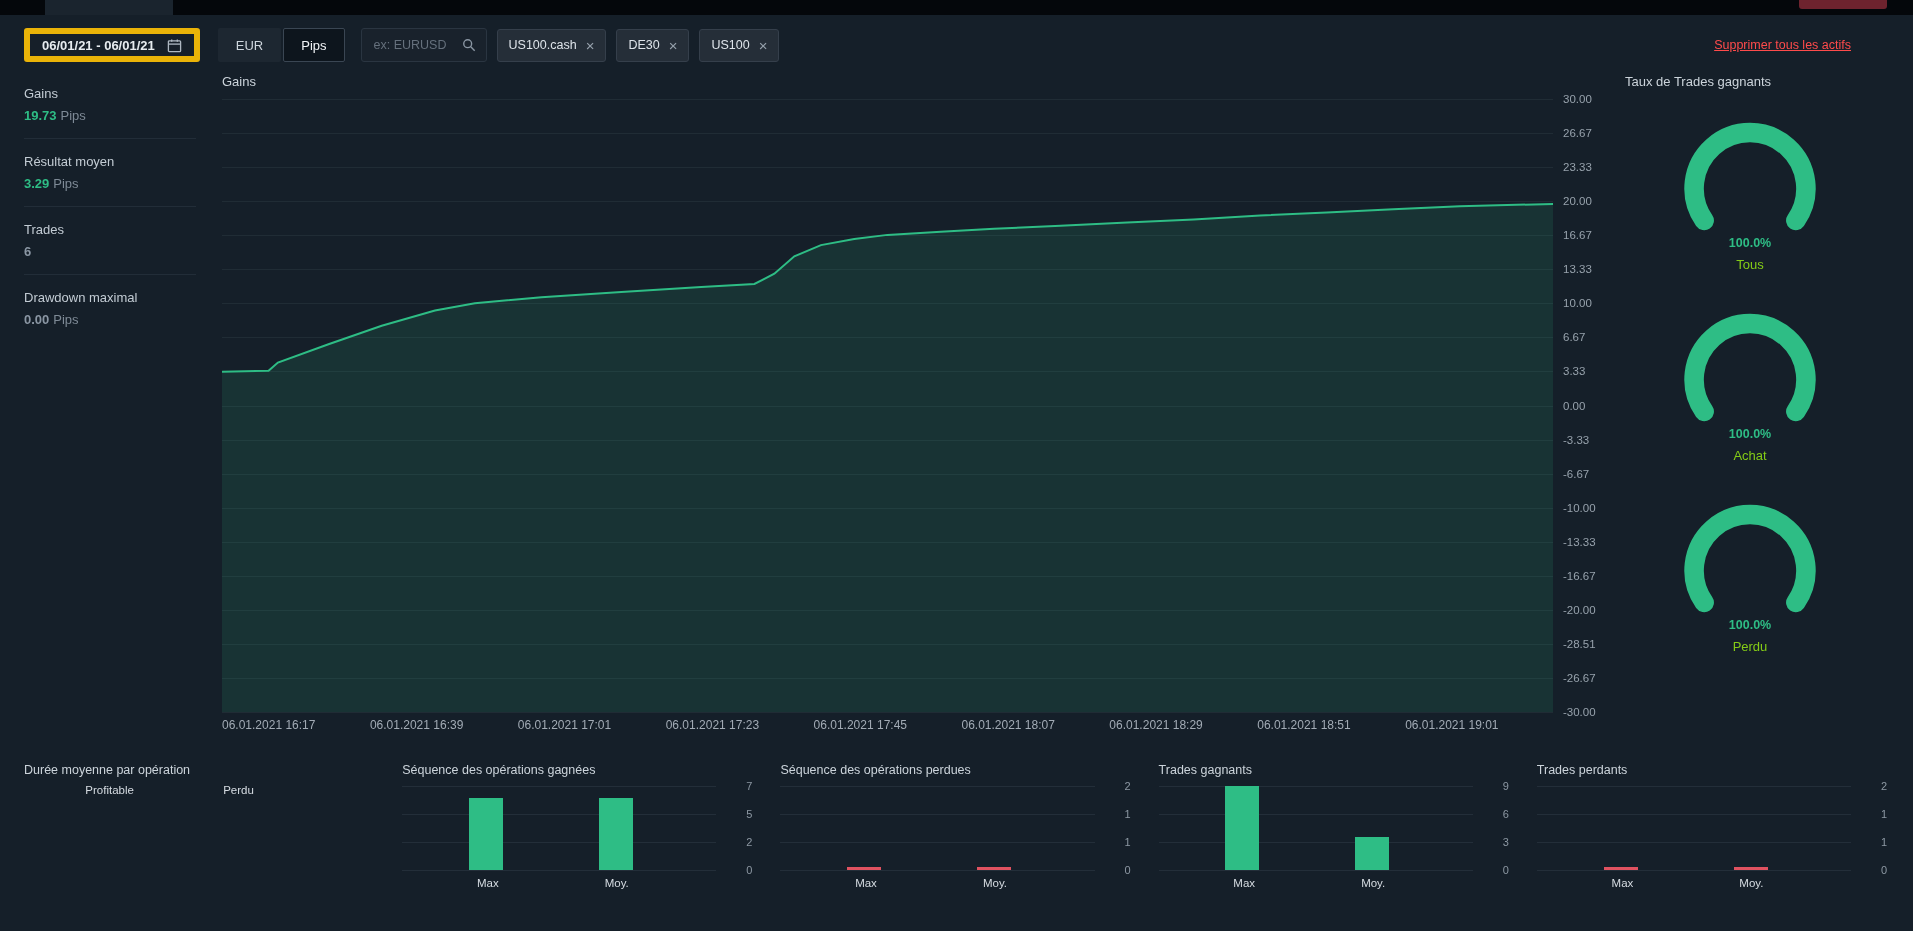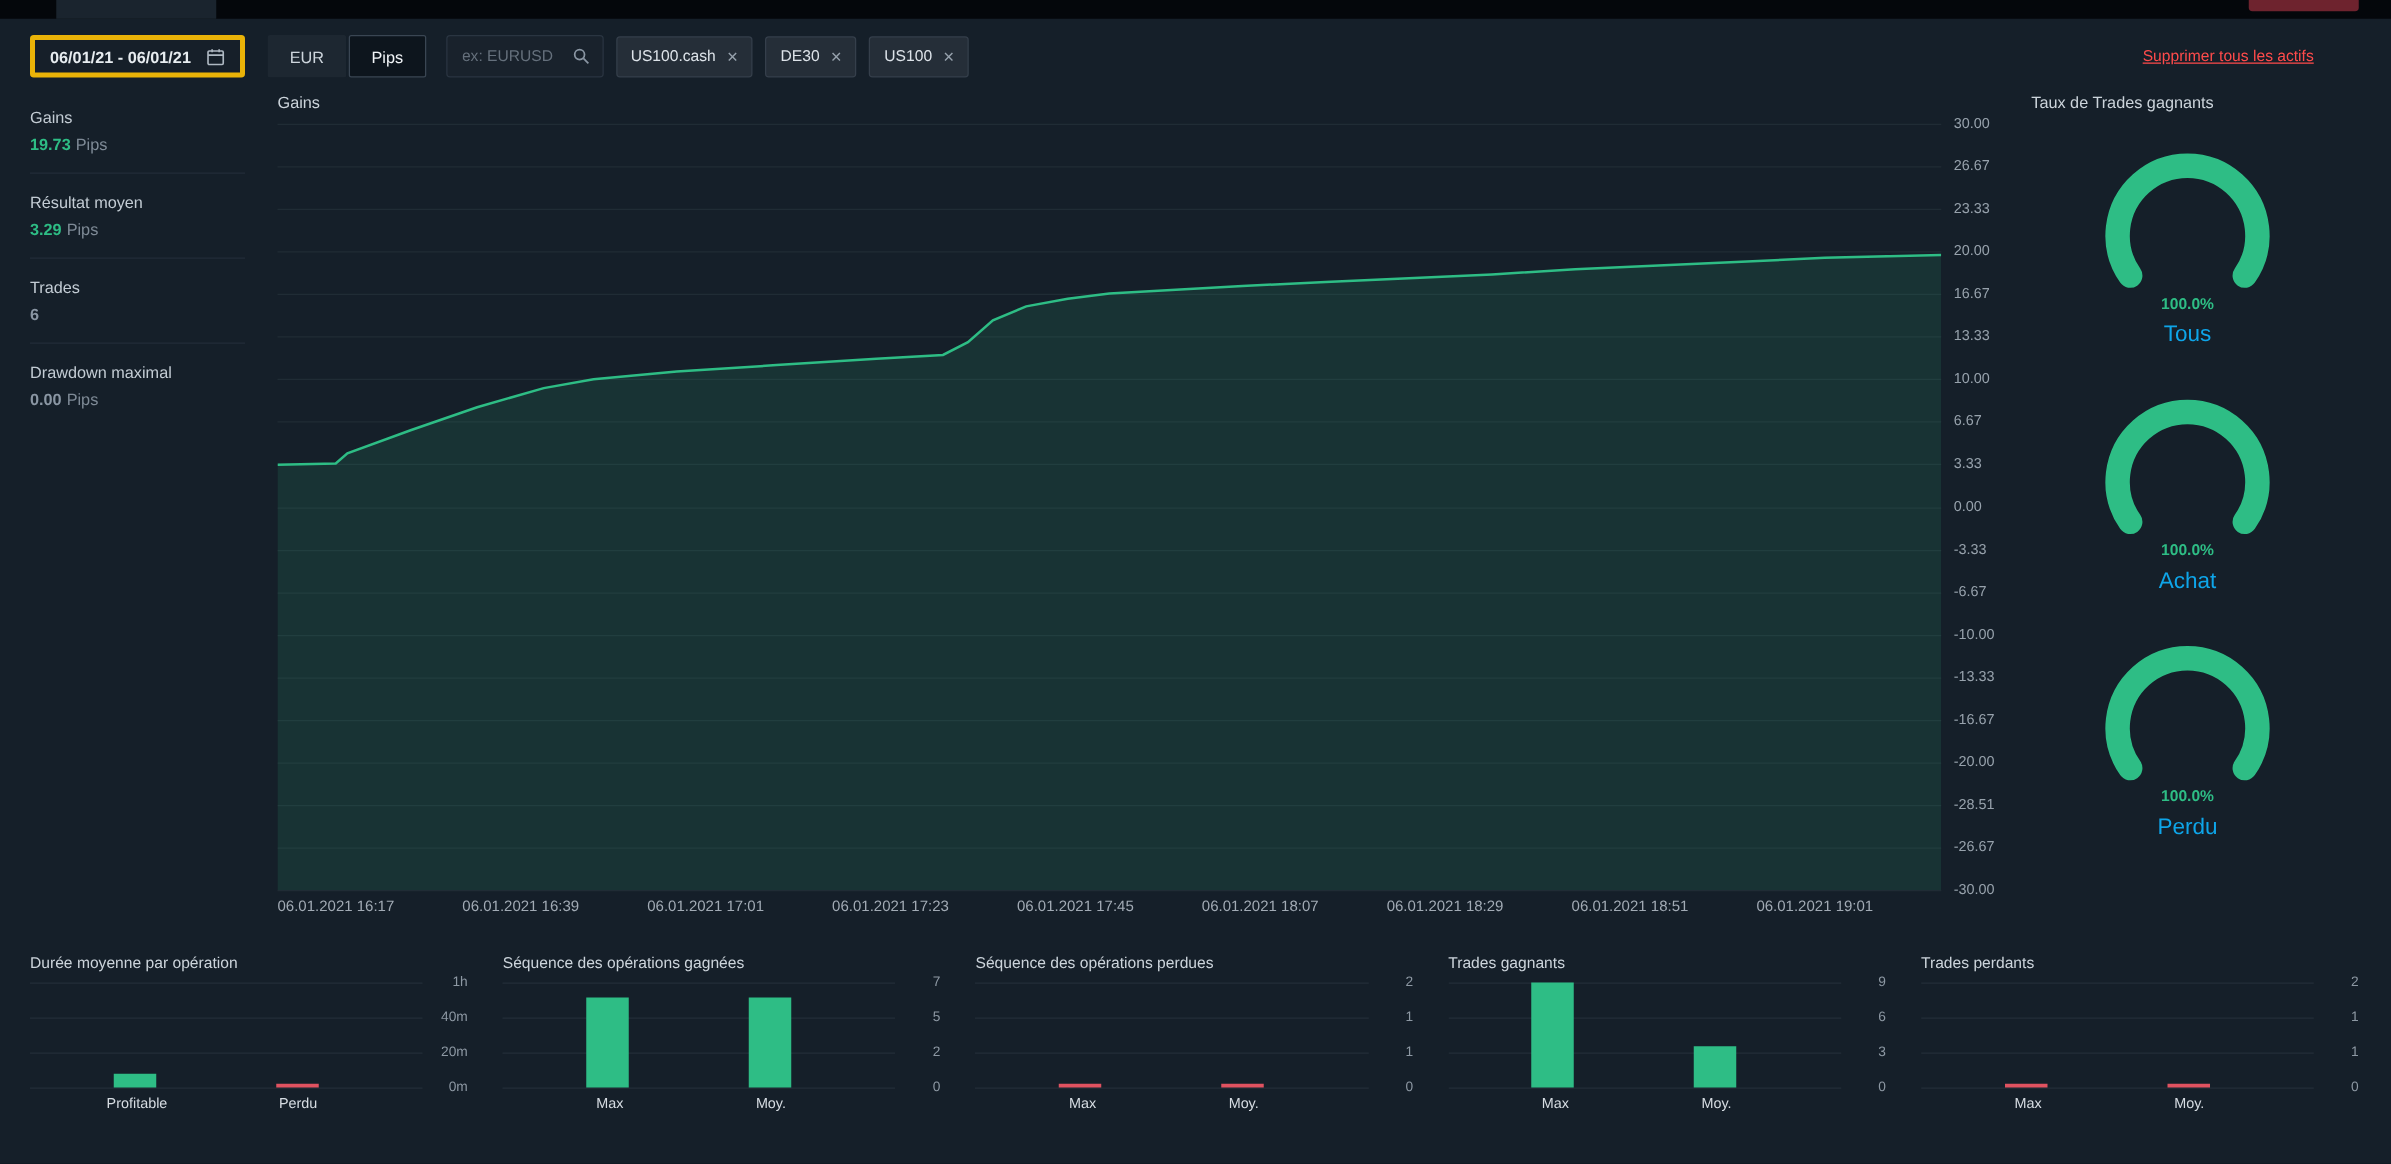--- a/index.html
+++ b/index.html
@@ -11,21 +11,21 @@
   .topbar-tab { position:absolute; left:45px; top:0; width:128px; height:15px; background:#1a242e; cursor:pointer; }
   .topbar-sliver { position:absolute; right:26px; top:0; width:88px; height:9px; background:#6e232e; border-radius:0 0 3px 3px; cursor:pointer; }
 
   
   .tabs-wrap { display:inline-flex; gap:40px; margin:9px 0 0 20px; border-bottom:1px solid #242f3a; padding-right:60px; }
   .tab { font-size:13px; font-weight:bold; color:#8a96a3; padding:2px 2px 9px 2px; cursor:pointer; }
   .tab.active { color:#eef2f5; border-bottom:2px solid #eef2f5; margin-bottom:-1px; }
 
   
   .filter-row { display:flex; align-items:center; gap:10px; padding:13px 24px 0 24px; }
-  .date-box { display:flex; align-items:center; gap:12px; border:4px solid #eab308; border-radius:3px; height:34px; padding:0 12px; font-size:13px; font-weight:bold; color:#e7ecf0; cursor:pointer; background:#161f29; }
+  .date-box { display:flex; align-items:center; gap:12px; border:6px solid #eab308; border-radius:3px; height:34px; padding:0 12px; font-size:13px; font-weight:bold; color:#e7ecf0; cursor:pointer; background:#161f29; }
   .btn-group { display:flex; gap:2px; margin-left:8px; }
   .btn { height:34px; display:flex; align-items:center; padding:0 17px; font-size:13px; color:#ced6dd; background:#1d2731; cursor:pointer; border:1px solid transparent; border-radius:2px; }
   .btn.pressed { background:#0d151d; border:1px solid #3a4653; color:#f2f5f8; }
   .search-box { display:flex; align-items:center; gap:6px; height:34px; border:1px solid #2a3541; background:#19222c; border-radius:3px; padding:0 10px; margin-left:6px; }
   .search-box input { background:transparent; border:0; outline:0; width:84px; font-size:12.5px; color:#dfe5ea; font-family:inherit; }
   .search-box input::placeholder { color:#65707c; }
   .chip { display:flex; align-items:center; gap:9px; height:33px; padding:0 11px; background:#252e38; border:1px solid #353f4b; border-radius:3px; font-size:12.5px; color:#dde3e9; }
   .chip-x { color:#97a2ad; cursor:pointer; font-size:15px; line-height:1; }
   .spacer { flex:1; }
   .remove-link { color:#ff4b4b; font-size:12.5px; text-decoration:underline; cursor:pointer; margin-right:38px; }
@@ -51,21 +51,21 @@
   .x-axis { height:26px; display:flex; align-items:center; margin-right:58px; }
   .xtick { flex:1; text-align:left; font-size:12px; color:#a2abb5; white-space:nowrap; }
 
   
   .gauges-col { width:278px; flex:none; display:flex; flex-direction:column; align-items:center; }
   .gauges-title { font-size:13px; color:#ccd4db; align-self:flex-start; margin:2px 0 0 14px; }
   .gauge { display:flex; flex-direction:column; align-items:center; margin-top:24px; }
   .gauge + .gauge { margin-top:32px; }
   .gauge svg { width:168px; height:123px; display:block; }
   .gauge-value { font-size:12.5px; font-weight:bold; color:#2ebd85; margin-top:0px; }
-  .gauge-label { font-size:18px; color:#0ea5e9; margin-top:7px; }
+  .gauge-label { font-size:13px; color:#84cc16; margin-top:7px; }
 
   
   .mini-row { display:flex; gap:26px; padding:25px 24px 0 24px; }
   .mini-panel { flex:1; min-width:0; }
   .mini-title { font-size:12.5px; color:#ccd4db; white-space:nowrap; }
   .mini-chart { display:flex; height:84px; margin-top:9px; }
   .mini-plotwrap { flex:1; position:relative; }
   .mini-grid { position:absolute; left:0; right:0; height:1px; background:#232e39; }
   .mini-bars { position:absolute; inset:0; display:flex; align-items:flex-end; padding-left:6%; z-index:2; }
   .mini-slot { flex:0 0 44%; display:flex; justify-content:center; align-items:flex-end; height:100%; }
@@ -243,42 +243,20 @@
         </svg>
         <div class="gauge-value">100.0%</div>
         <div class="gauge-label">Perdu</div>
       </div>
     </div>
   </div>
 
   <div class="mini-row">
     <div class="mini-panel">
       <div class="mini-title">Durée moyenne par opération</div>
-      <div class="mini-chart">
-        <div class="mini-plotwrap">
-            <div class="mini-bars">
-              <div class="mini-slot">
-                <div class="mini-bar" style="height: 13.3333%; background: rgb(46, 189, 133);"></div>
-              </div>
-              <div class="mini-slot">
-                <div class="mini-bar" style="height: 3px; background: rgb(224, 82, 96);"></div>
-              </div>
-            </div>
-            <div class="mini-grid" style="top: 0%;"></div>
-            <div class="mini-grid" style="top: 33.3333%;"></div>
-            <div class="mini-grid" style="top: 66.6667%;"></div>
-            <div class="mini-grid" style="top: 100%;"></div>
-          </div>
-        <div class="mini-gutter">
-            <div class="mini-ytick" style="top: 0%;">1h</div>
-            <div class="mini-ytick" style="top: 33.3333%;">40m</div>
-            <div class="mini-ytick" style="top: 66.6667%;">20m</div>
-            <div class="mini-ytick" style="top: 100%;">0m</div>
-          </div>
-      </div>
       <div class="mini-cats">
           <div class="mini-cat">Profitable</div>
           <div class="mini-cat">Perdu</div>
         </div>
     </div>
     <div class="mini-panel">
       <div class="mini-title">Séquence des opérations gagnées</div>
       <div class="mini-chart">
         <div class="mini-plotwrap">
             <div class="mini-bars">

